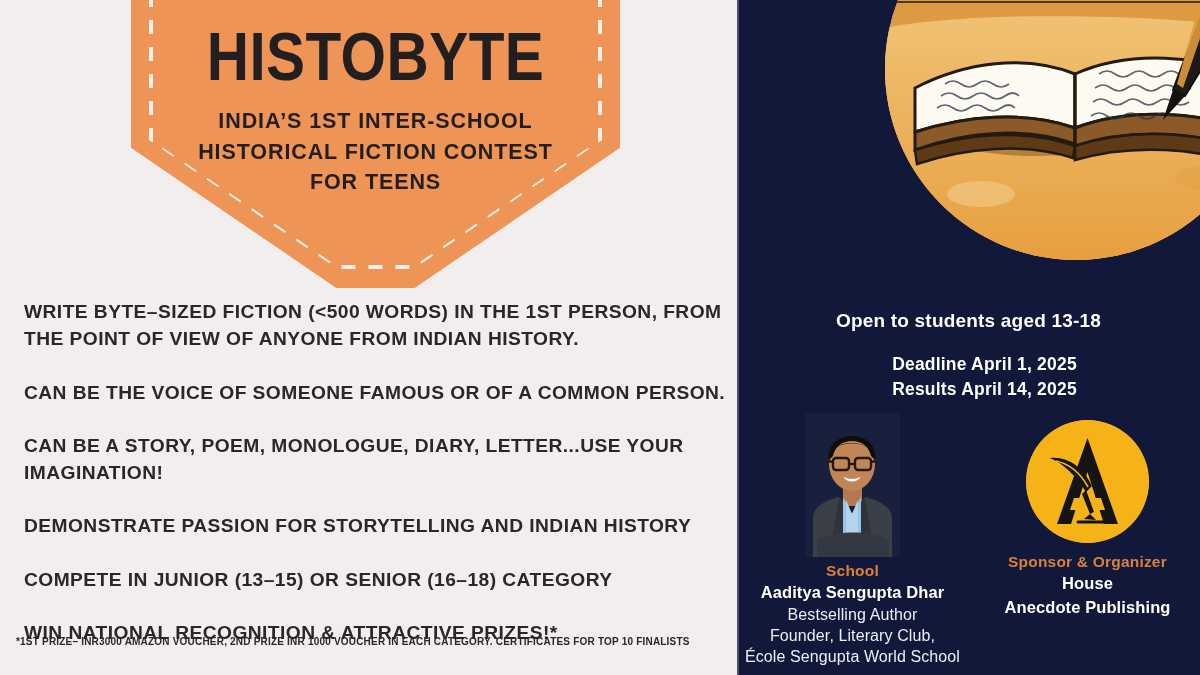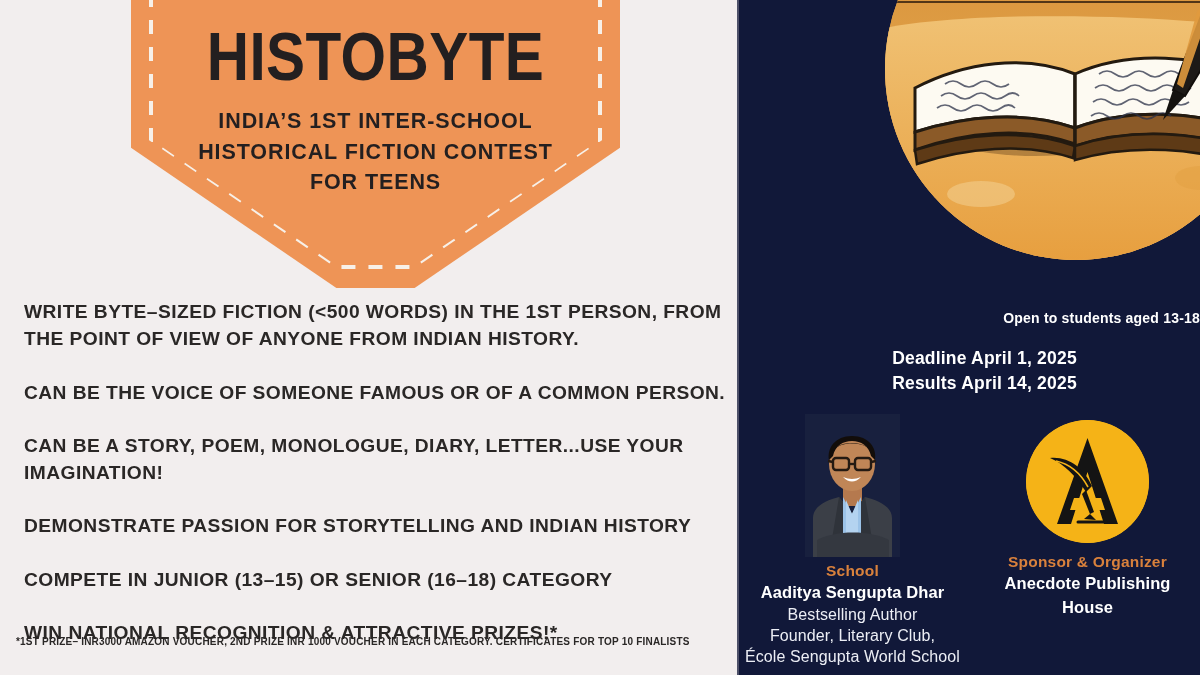--- a/index.html
+++ b/index.html
@@ -138,24 +138,23 @@
   
   #info-block {
     position: absolute;
     left: 737px;
     top: 310px;
     width: 463px;
     text-align: center;
     color: #ffffff;
   }
   #age-line {
-    font-size: 14px;
+    font-size: 19px;
     font-weight: 700;
     letter-spacing: 0.2px;
-    text-align: right;
   }
   #dates-block { margin-top: 20px; }
   .date-line {
     font-size: 17.5px;
     font-weight: 700;
     letter-spacing: 0.2px;
     line-height: 1.4;
     padding-left: 32px;
   }
 
@@ -380,18 +379,18 @@
 
           <path d="M24 38 C 42 36, 58 48, 66 66 L60 72 C 50 56, 38 44, 24 38 Z" fill="#141414"></path>
           <path d="M30 41 C 44 44, 55 54, 62 67" stroke="#f5b317" stroke-width="1.6" fill="none"></path>
           <path d="M60 70 L68 92 L64 94 L56 74 Z" fill="#141414"></path>
           <path d="M64 94 L70 100 L58 99 Z" fill="#141414"></path>
 
           <path d="M52 102 L80 102" stroke="#141414" stroke-width="3" stroke-linecap="round"></path>
         </svg>
       </div>
       <div class="role-label">Sponsor &amp; Organizer</div>
+      <div class="person-name">House</div>
       <div class="person-name">Anecdote Publishing</div>
-      <div class="person-name">House</div>
     </div>
 
   </div>
 </div>
 
 </body></html>

